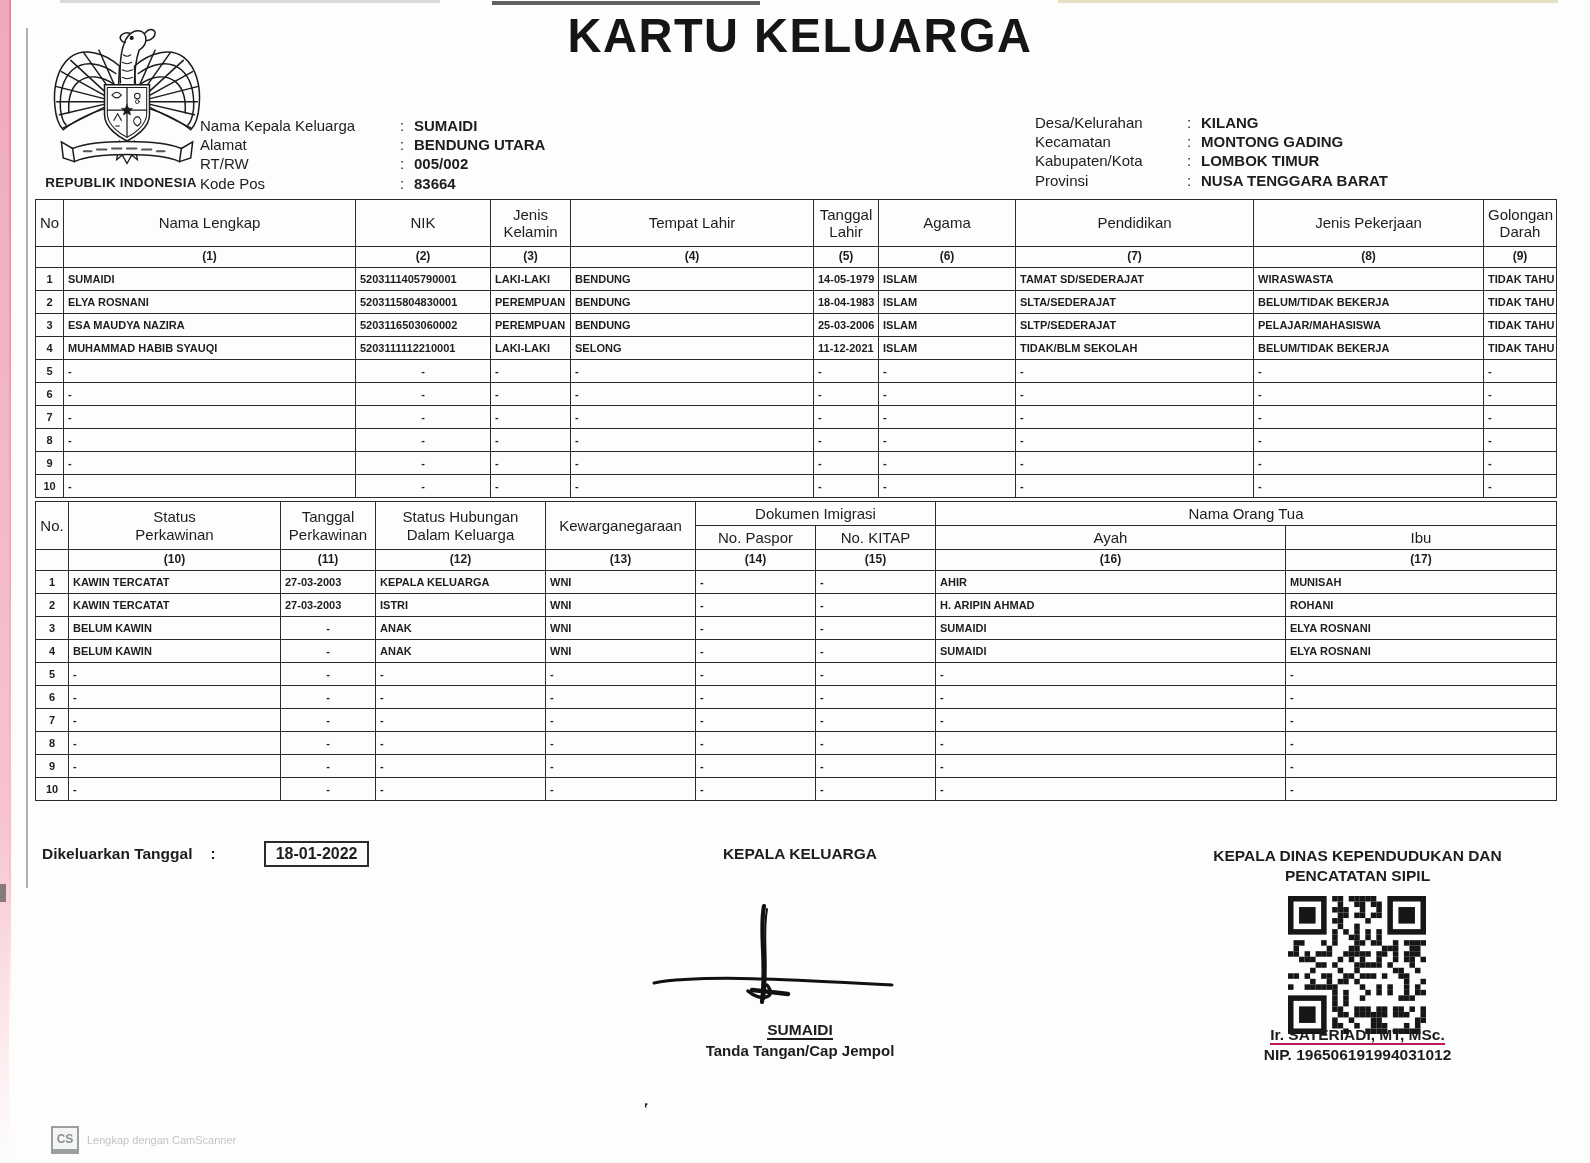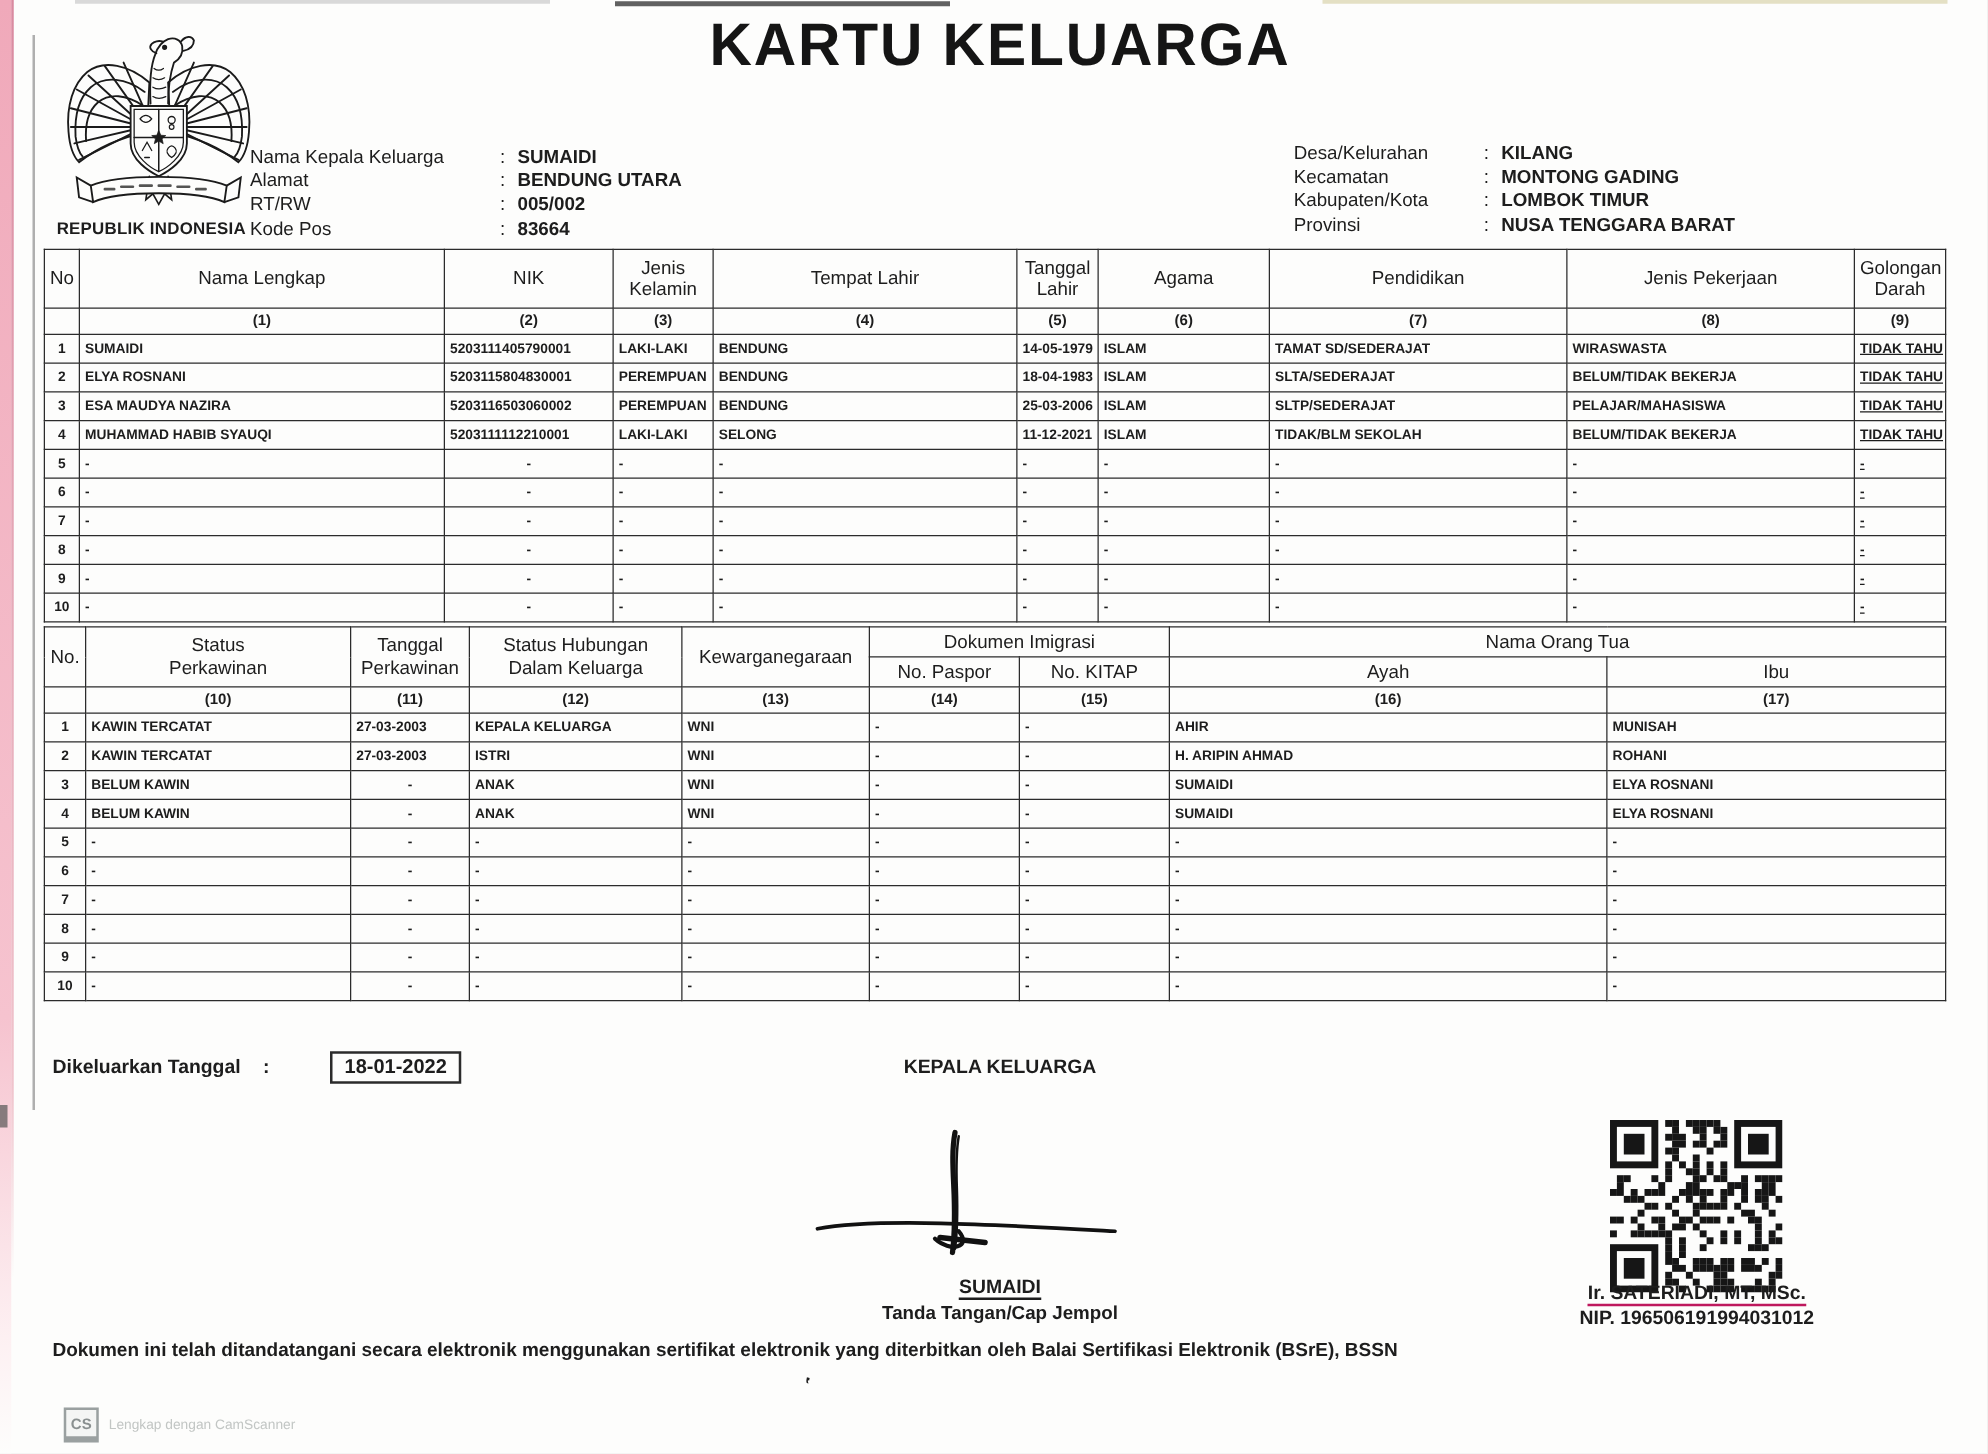--- a/index.html
+++ b/index.html
@@ -45,21 +45,21 @@
   table.doc td{font-size:11px;font-weight:bold;height:22px;line-height:1;}
   #table1{top:199px;width:1521px;}
   #table2{top:501px;width:1521px;}
   #table1 thead tr.hrow th{height:46px;}
   #table2 thead tr.h1 th{height:23px;}
   #table2 thead tr.h2 th{height:23px;}
   .c-center{text-align:center;}
   .c-no{text-align:center;}
   td.c-sm{font-size:10.5px;}
   td.c-date{font-size:10px;}
-  td.c-xxs{font-size:9.5px;text-decoration:underline;}
+  td.c-xxs{font-size:9.5px;}
   .wrap100{display:inline-block;max-width:105px;}
   .wrap140{display:inline-block;max-width:150px;}
 
   
   .issued{position:absolute;left:42px;top:845px;display:flex;font-size:15.5px;font-weight:bold;}
   .issued .colon{margin-left:18px;}
   .date-box{margin-left:48px;margin-top:-4px;border:2px solid #2b2b2b;padding:2px 10px;
      font-size:16px;font-weight:bold;}
   .kk-center{position:absolute;left:600px;top:845px;width:400px;text-align:center;
      font-size:15.5px;font-weight:bold;}
@@ -524,20 +524,24 @@
   <svg class="sig-svg" viewBox="0 0 244 112" fill="none" stroke="#111" stroke-linecap="round">
     <path d="M112,3 C107,30 115,58 110,99" stroke-width="4.2"></path>
     <path d="M115,6 C110,34 117,60 112,96" stroke-width="2"></path>
     <path d="M2,80 C50,71 150,77 240,82" stroke-width="3"></path>
     <path d="M96,88 C108,99 126,95 115,82" stroke-width="3.4"></path>
     <path d="M100,87 L136,91" stroke-width="4.5"></path>
   </svg>
   <div class="signer"><span class="uname">SUMAIDI</span></div>
   <div class="sig-caption">Tanda Tangan/Cap Jempol</div>
 
+  <div class="dinas">
+    <div>KEPALA DINAS KEPENDUDUKAN DAN</div>
+    <div>PENCATATAN SIPIL</div>
+  </div>
   <svg class="qr" id="qr" viewBox="0 0 138 138">
       <g fill="#161616">
         <rect x="44.16" y="0.00" width="5.52" height="5.52"></rect>
         <rect x="49.68" y="0.00" width="5.52" height="5.52"></rect>
         <rect x="60.72" y="0.00" width="5.52" height="5.52"></rect>
         <rect x="66.24" y="0.00" width="5.52" height="5.52"></rect>
         <rect x="71.76" y="0.00" width="5.52" height="5.52"></rect>
         <rect x="77.28" y="0.00" width="5.52" height="5.52"></rect>
         <rect x="82.80" y="0.00" width="5.52" height="5.52"></rect>
         <rect x="49.68" y="5.52" width="5.52" height="5.52"></rect>
@@ -739,21 +743,20 @@
         <rect fill="#fdfdfc" x="104.88" y="5.52" width="27.599999999999998" height="27.599999999999998"></rect>
         <rect x="110.39999999999999" y="11.04" width="16.56" height="16.56"></rect>
         <rect x="0" y="99.35999999999999" width="38.64" height="38.64"></rect>
         <rect fill="#fdfdfc" x="5.52" y="104.88" width="27.599999999999998" height="27.599999999999998"></rect>
         <rect x="11.04" y="110.39999999999999" width="16.56" height="16.56"></rect>
       </g>
     </svg>
   <div class="official"><span class="uname">Ir. SATERIADI, MT, MSc.</span></div>
   <div class="official-nip">NIP. 196506191994031012</div>
 
-  <div class="disclaimer">Dokumen ini telah ditandatangani secara elektronik menggunakan sertifikat elektronik yang diterbitkan oleh Balai Sertifikasi Elektronik (BSrE), BSSN</div>
   <div class="stray-mark">‛</div>
 
   <div class="camscanner">
     <div class="cs-box">CS</div>
     <div class="cs-text">Lengkap dengan CamScanner</div>
   </div>
 
 </div>
 
 </body></html>

